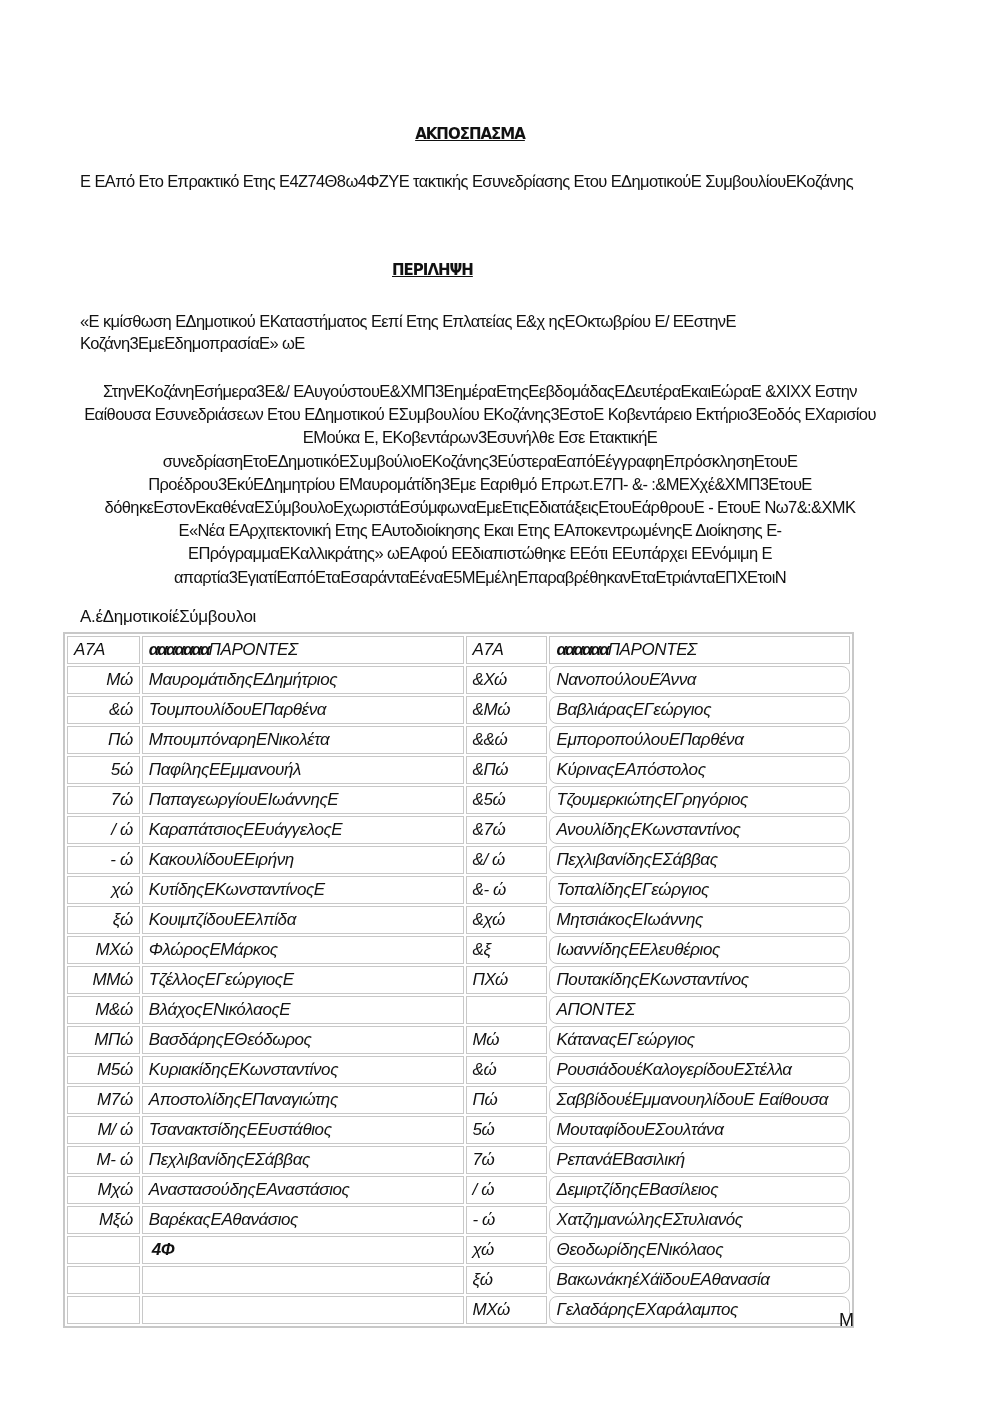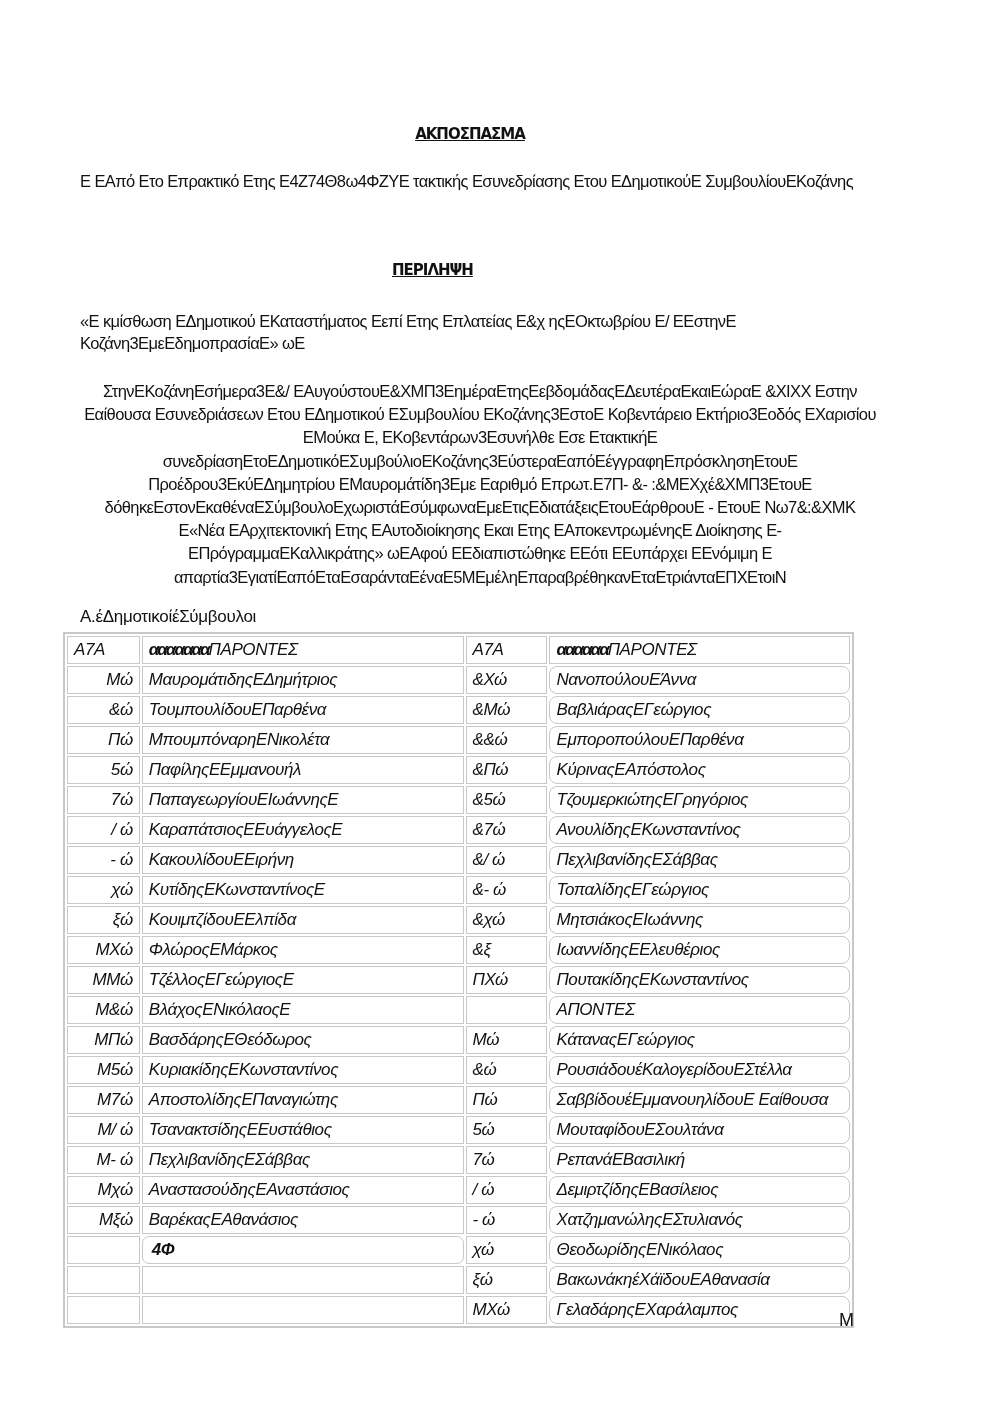--- a/index.html
+++ b/index.html
@@ -161,21 +161,21 @@
           <td class="name-right">ΔεμιρτζίδηςΕΒασίλειος</td>
         </tr>
         <tr>
           <td class="num-left">Μξώ</td>
           <td class="name-left">ΒαρέκαςΕΑθανάσιος</td>
           <td class="num-right">- ώ</td>
           <td class="name-right">ΧατζημανώληςΕΣτυλιανός</td>
         </tr>
         <tr>
           <td class="num-left" style="text-align: right;"></td>
-          <td class="name-left total" style="padding-left: 9px; border-radius: 7px;">4Φ</td>
+          <td class="name-left total" style="padding-left: 9px;">4Φ</td>
           <td class="num-right">χώ</td>
           <td class="name-right">ΘεοδωρίδηςΕΝικόλαος</td>
         </tr>
         <tr>
           <td class="num-left"></td>
           <td class="name-left"></td>
           <td class="num-right">ξώ</td>
           <td class="name-right">ΒακωνάκηέΧάϊδουΕΑθανασία</td>
         </tr>
         <tr>

